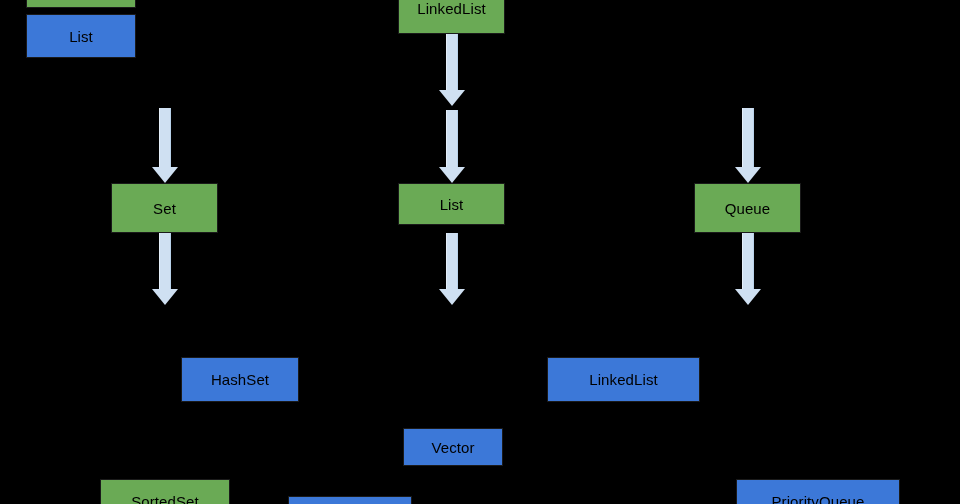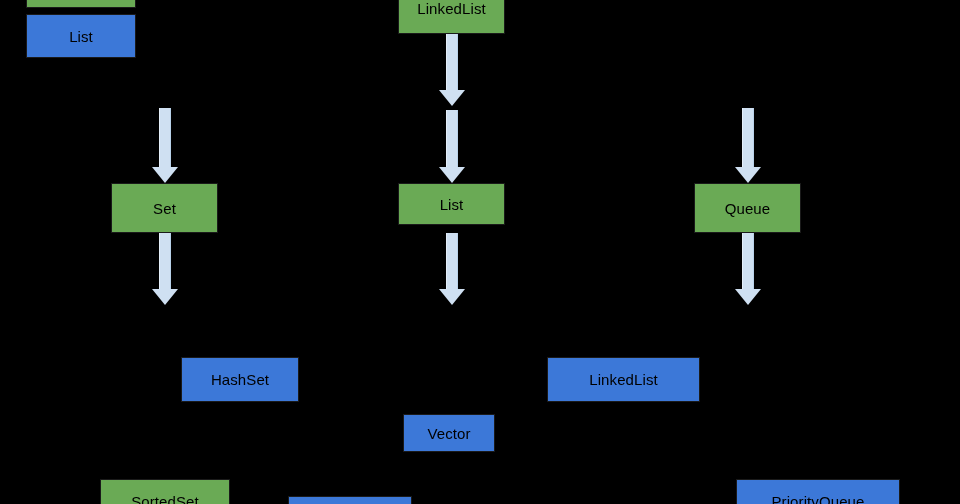--- a/index.html
+++ b/index.html
@@ -129,21 +129,21 @@
   </div>
 
   <div class="node blue" style="left:181px; top:357px; width:118px; height:45px;">
     <span>HashSet</span>
   </div>
 
   <div class="node blue" style="left:547px; top:357px; width:153px; height:45px;">
     <span>LinkedList</span>
   </div>
 
-  <div class="node blue" style="left:403px; top:414px; width:92px; height:38px;">
+  <div class="node blue" style="left:403px; top:428px; width:100px; height:38px;">
     <span>Vector</span>
   </div>
 
   <div class="node green" style="left:100px; top:479px; width:130px; height:45px;">
     <span>SortedSet</span>
   </div>
 
   <div class="node blue" style="left:288px; top:496px; width:124px; height:45px;">
     
   </div>

